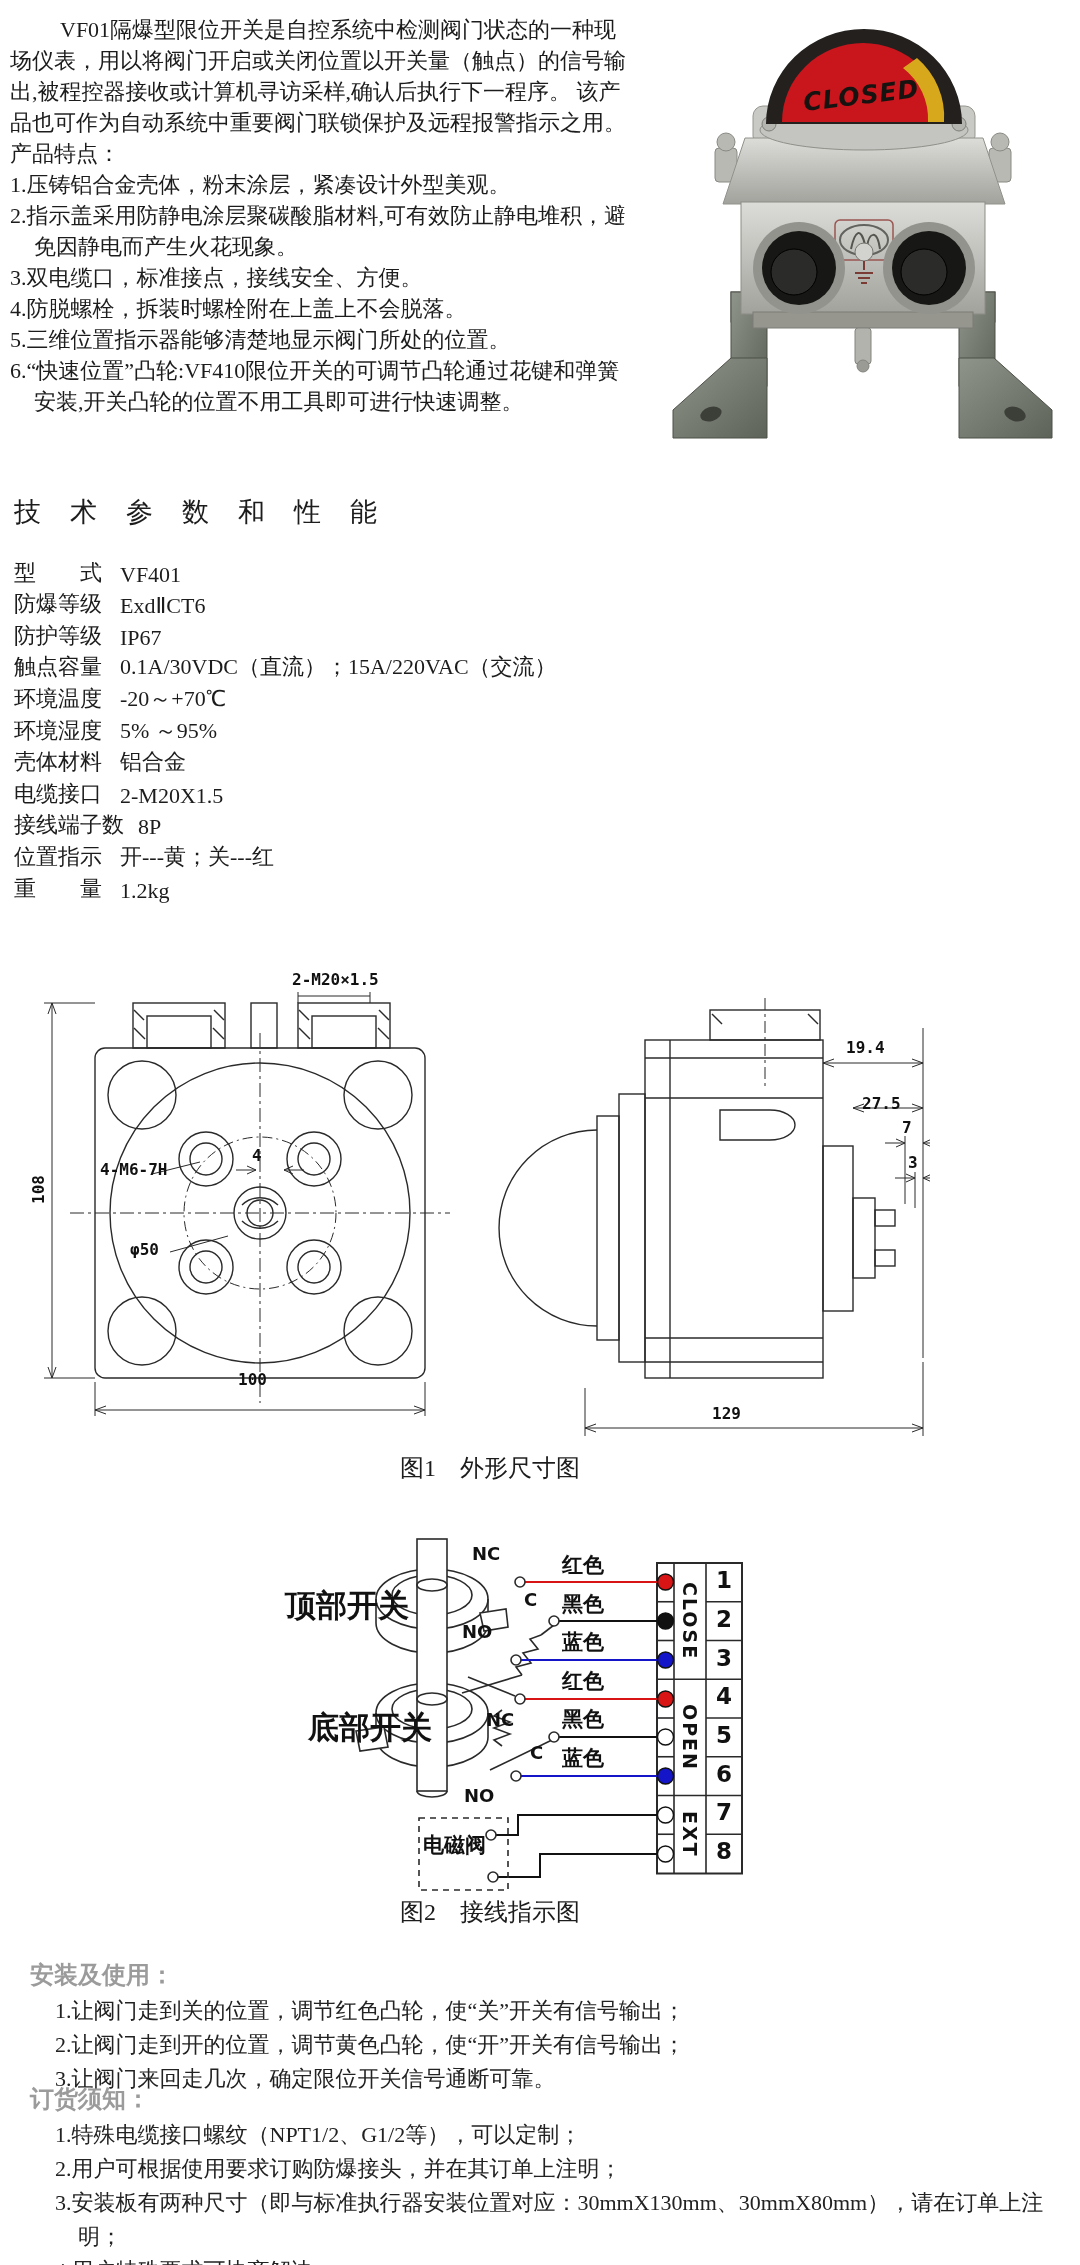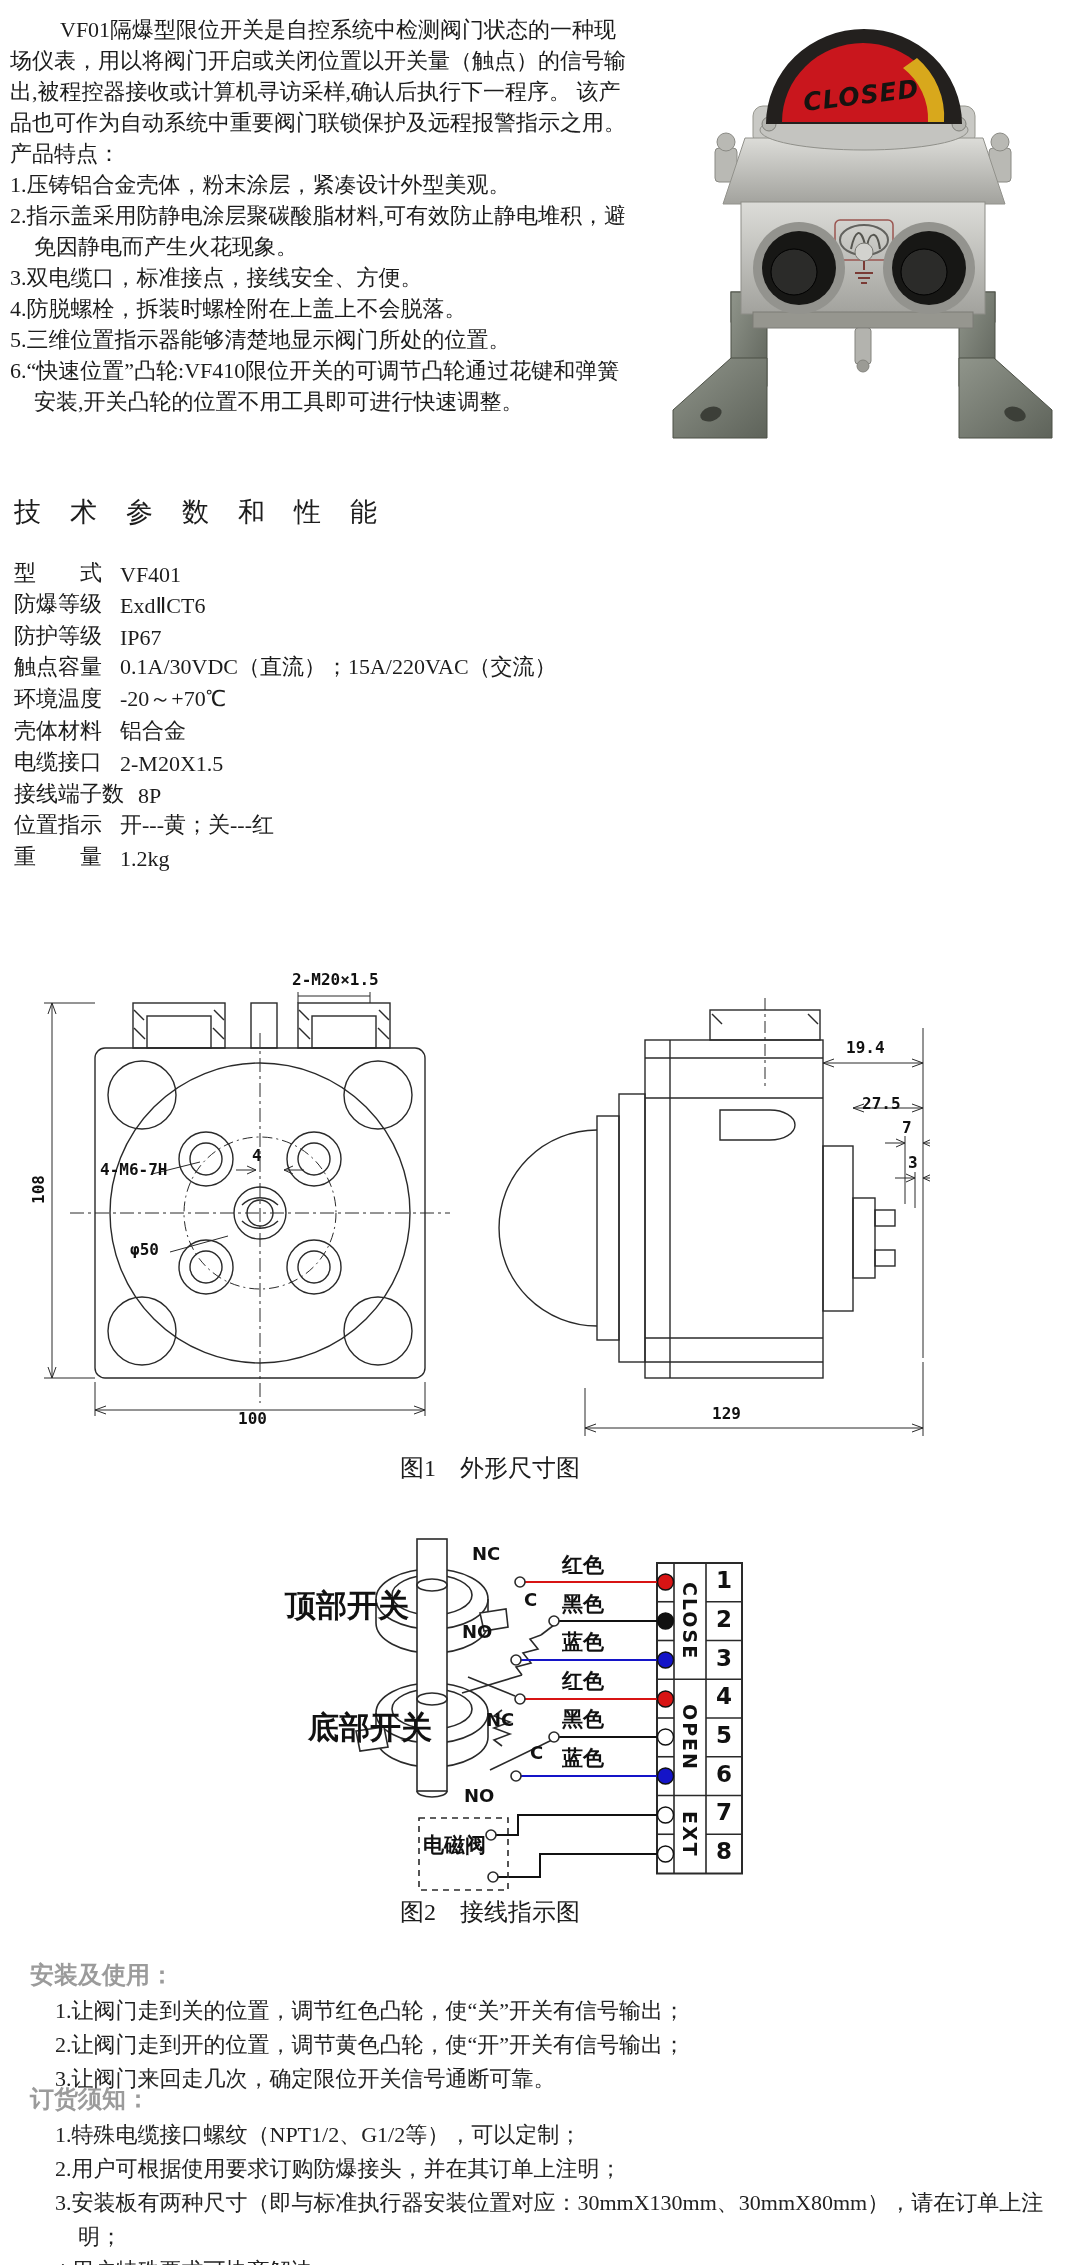--- a/index.html
+++ b/index.html
@@ -149,20 +149,24 @@
       </div>
     <div class="trow">
         <span class="tlabel">触点容量</span>
         <span class="tvalue">0.1A/30VDC（直流）；15A/220VAC（交流）</span>
       </div>
     <div class="trow">
         <span class="tlabel">环境温度</span>
         <span class="tvalue">-20～+70℃</span>
       </div>
     <div class="trow">
+        <span class="tlabel">环境湿度</span>
+        <span class="tvalue">5% ～95%</span>
+      </div>
+    <div class="trow">
         <span class="tlabel">壳体材料</span>
         <span class="tvalue">铝合金</span>
       </div>
     <div class="trow">
         <span class="tlabel">电缆接口</span>
         <span class="tvalue">2-M20X1.5</span>
       </div>
     <div class="trow">
         <span class="tlabel">接线端子数</span>
         <span class="tvalue">8P</span>
@@ -280,21 +284,21 @@
           <line x1="555" y1="470" x2="893" y2="470" stroke-width="1"></line>
           <path d="M555,470 L566,466 M555,470 L566,474 M893,470 L882,466 M893,470 L882,474" stroke-width="1"></path>
         </g>
       </g>
     </svg>
     <span class="dim" style="left:262px;top:12px;">2-M20×1.5</span>
     <span class="dim" style="left:70px;top:202px;">4-M6-7H</span>
     <span class="dim" style="left:100px;top:282px;">φ50</span>
     <span class="dim" style="left:222px;top:188px;">4</span>
     <span class="dim rot" style="left:-6px;top:222px;">108</span>
-    <span class="dim" style="left:208px;top:451px;text-align:center;">100</span>
+    <span class="dim" style="left:208px;top:412px;text-align:center;">100</span>
     <span class="dim" style="left:816px;top:80px;">19.4</span>
     <span class="dim" style="left:832px;top:136px;text-align:right;">27.5</span>
     <span class="dim" style="left:872px;top:160px;">7</span>
     <span class="dim" style="left:878px;top:195px;">3</span>
     <span class="dim" style="left:682px;top:446px;">129</span>
   </div>
   <div class="cap" style="top:1452px;">图1　外形尺寸图</div>
 
   <div class="fig2">
     <svg width="600" height="365" viewBox="0 0 600 365">

